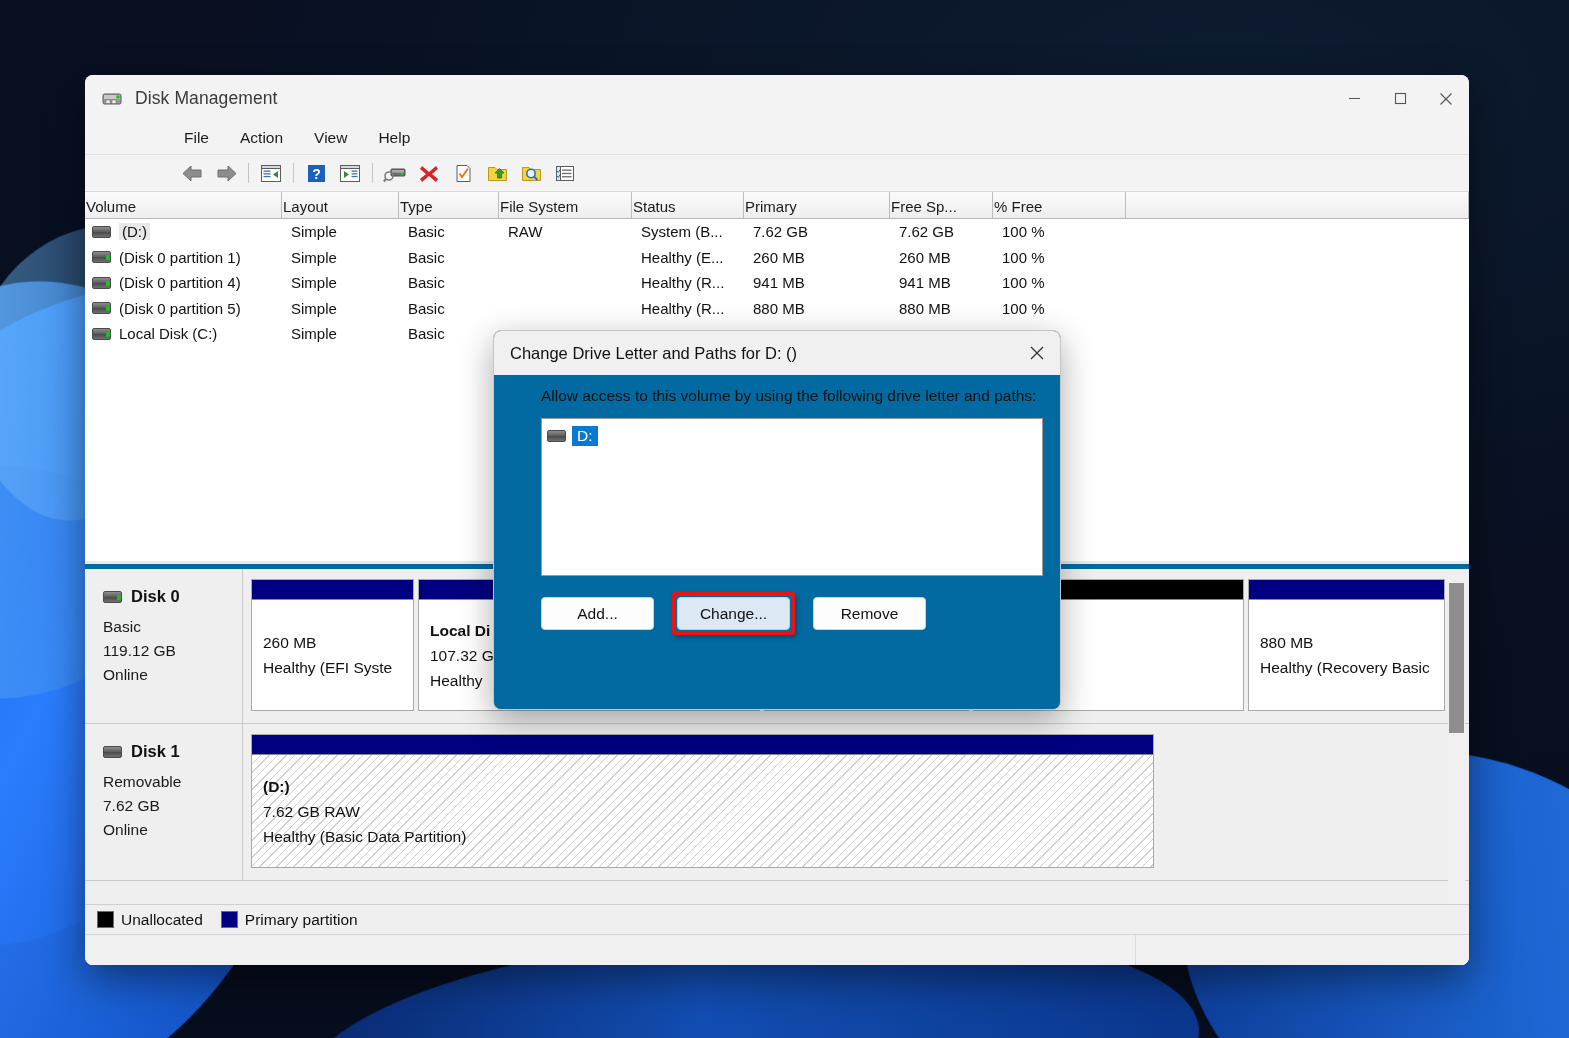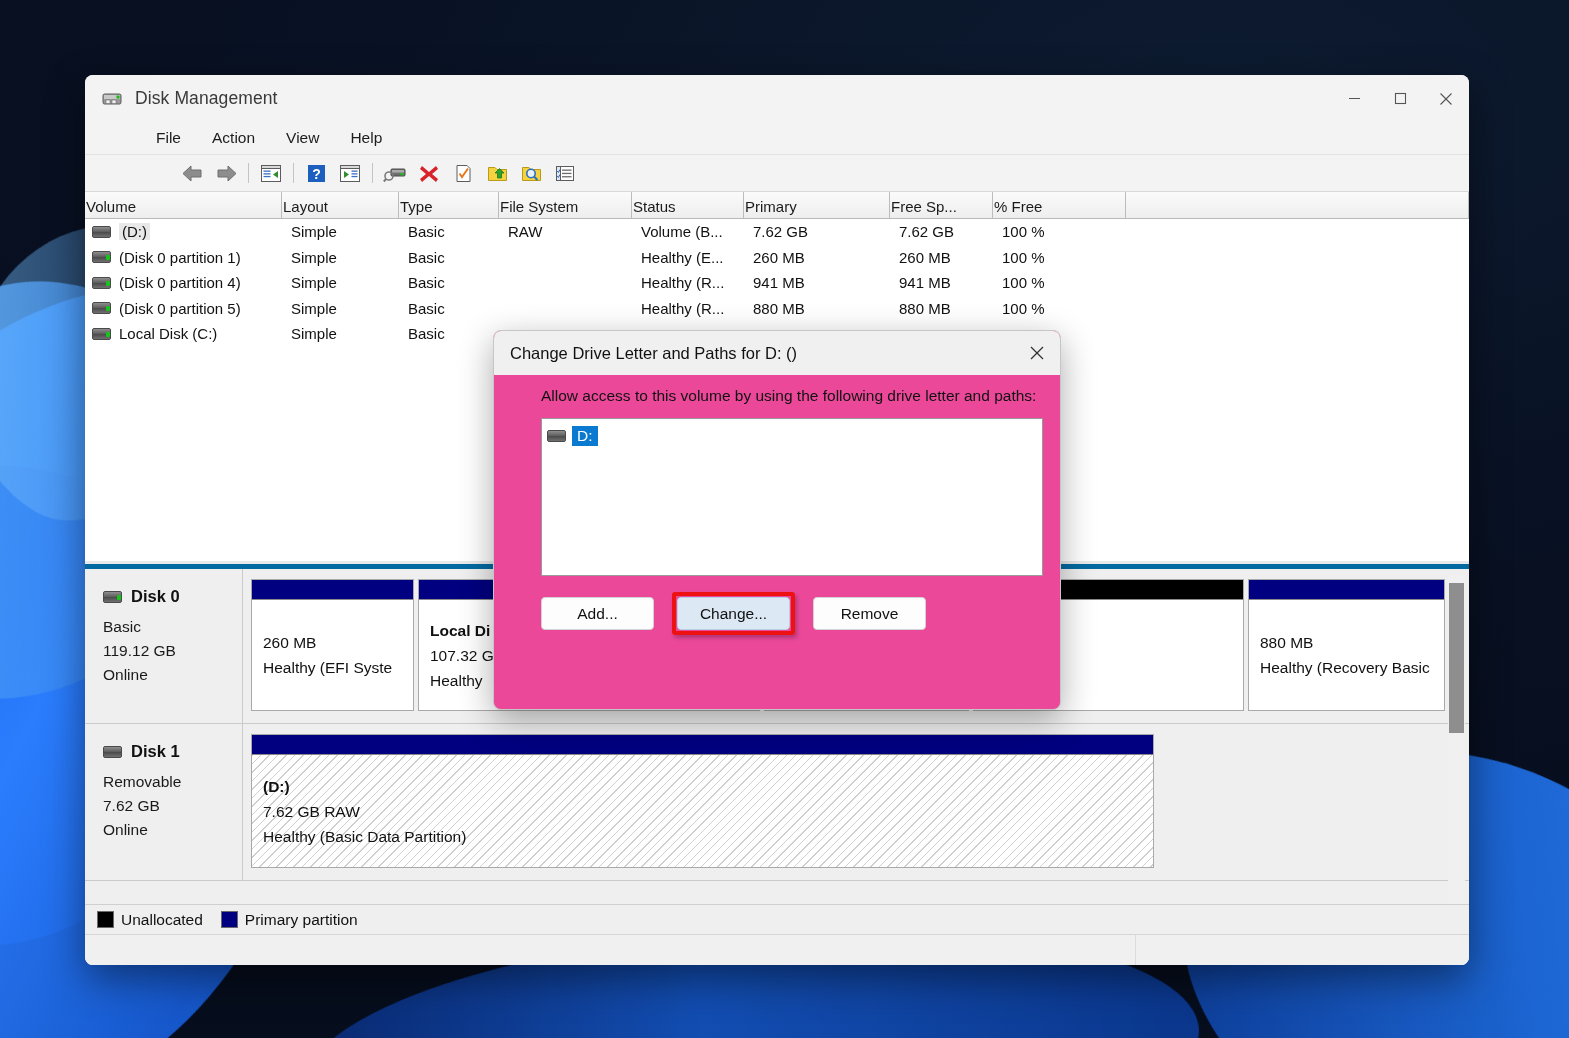--- a/index.html
+++ b/index.html
@@ -88,21 +88,21 @@
   .wc {
     width: 46px; height: 47px;
     display: flex; align-items: center; justify-content: center;
     color: #555;
   }
 
   
   .menubar {
     height: 33px; background: #f3f3f3;
     display: flex; align-items: center;
-    padding-left: 60px;
+    padding-left: 88px;
     border-bottom: 1px solid #e2e2e2;
     flex: 0 0 auto;
   }
   .menu-item {
     font-size: 15.5px; color: #1c1c1c;
     padding: 3px 11px; margin-right: 9px; border-radius: 3px;
   }
 
   
   .toolbar {
@@ -219,21 +219,21 @@
   .statusbar {
     position: absolute; left: 0; right: 0; bottom: 0; height: 31px;
     background: #f0f0f0; border-top: 1px solid #d6d6d6;
   }
   .statusbar .grip { position: absolute; left: 1050px; top: 0; width: 200px; height: 31px; border-left: 1px solid #dcdcdc; }
 
   
   #dialog {
     position: absolute;
     left: 493px; top: 330px; width: 568px; height: 380px;
-    background: #ec4899;
+    background: #0369a1;
     border: 1px solid #c6c6c6;
     border-radius: 8px;
     box-shadow: 0 10px 34px rgba(0,0,0,.33);
     overflow: hidden;
   }
   .dlg-title {
     height: 44px; display: flex; align-items: center;
     padding-left: 16px;
     background: #f0f0f0;
   }
@@ -430,21 +430,21 @@
       <div class="lrow">
         <div class="lr-cell vol" style="width:197px">
           <span class="drvicon">
               <i></i>
             </span>
           <span class="volname sel">(D:)</span>
         </div>
         <div class="lr-cell" style="width:117px">Simple</div>
         <div class="lr-cell" style="width:100px">Basic</div>
         <div class="lr-cell" style="width:133px">RAW</div>
-        <div class="lr-cell" style="width:112px">Volume (B...</div>
+        <div class="lr-cell" style="width:112px">System (B...</div>
         <div class="lr-cell" style="width:146px">7.62 GB</div>
         <div class="lr-cell" style="width:103px">7.62 GB</div>
         <div class="lr-cell" style="width:133px">100 %</div>
       </div>
 
       <div class="lrow">
         <div class="lr-cell vol" style="width:197px">
           <span class="drvicon">
               <i></i>
               <b></b>

